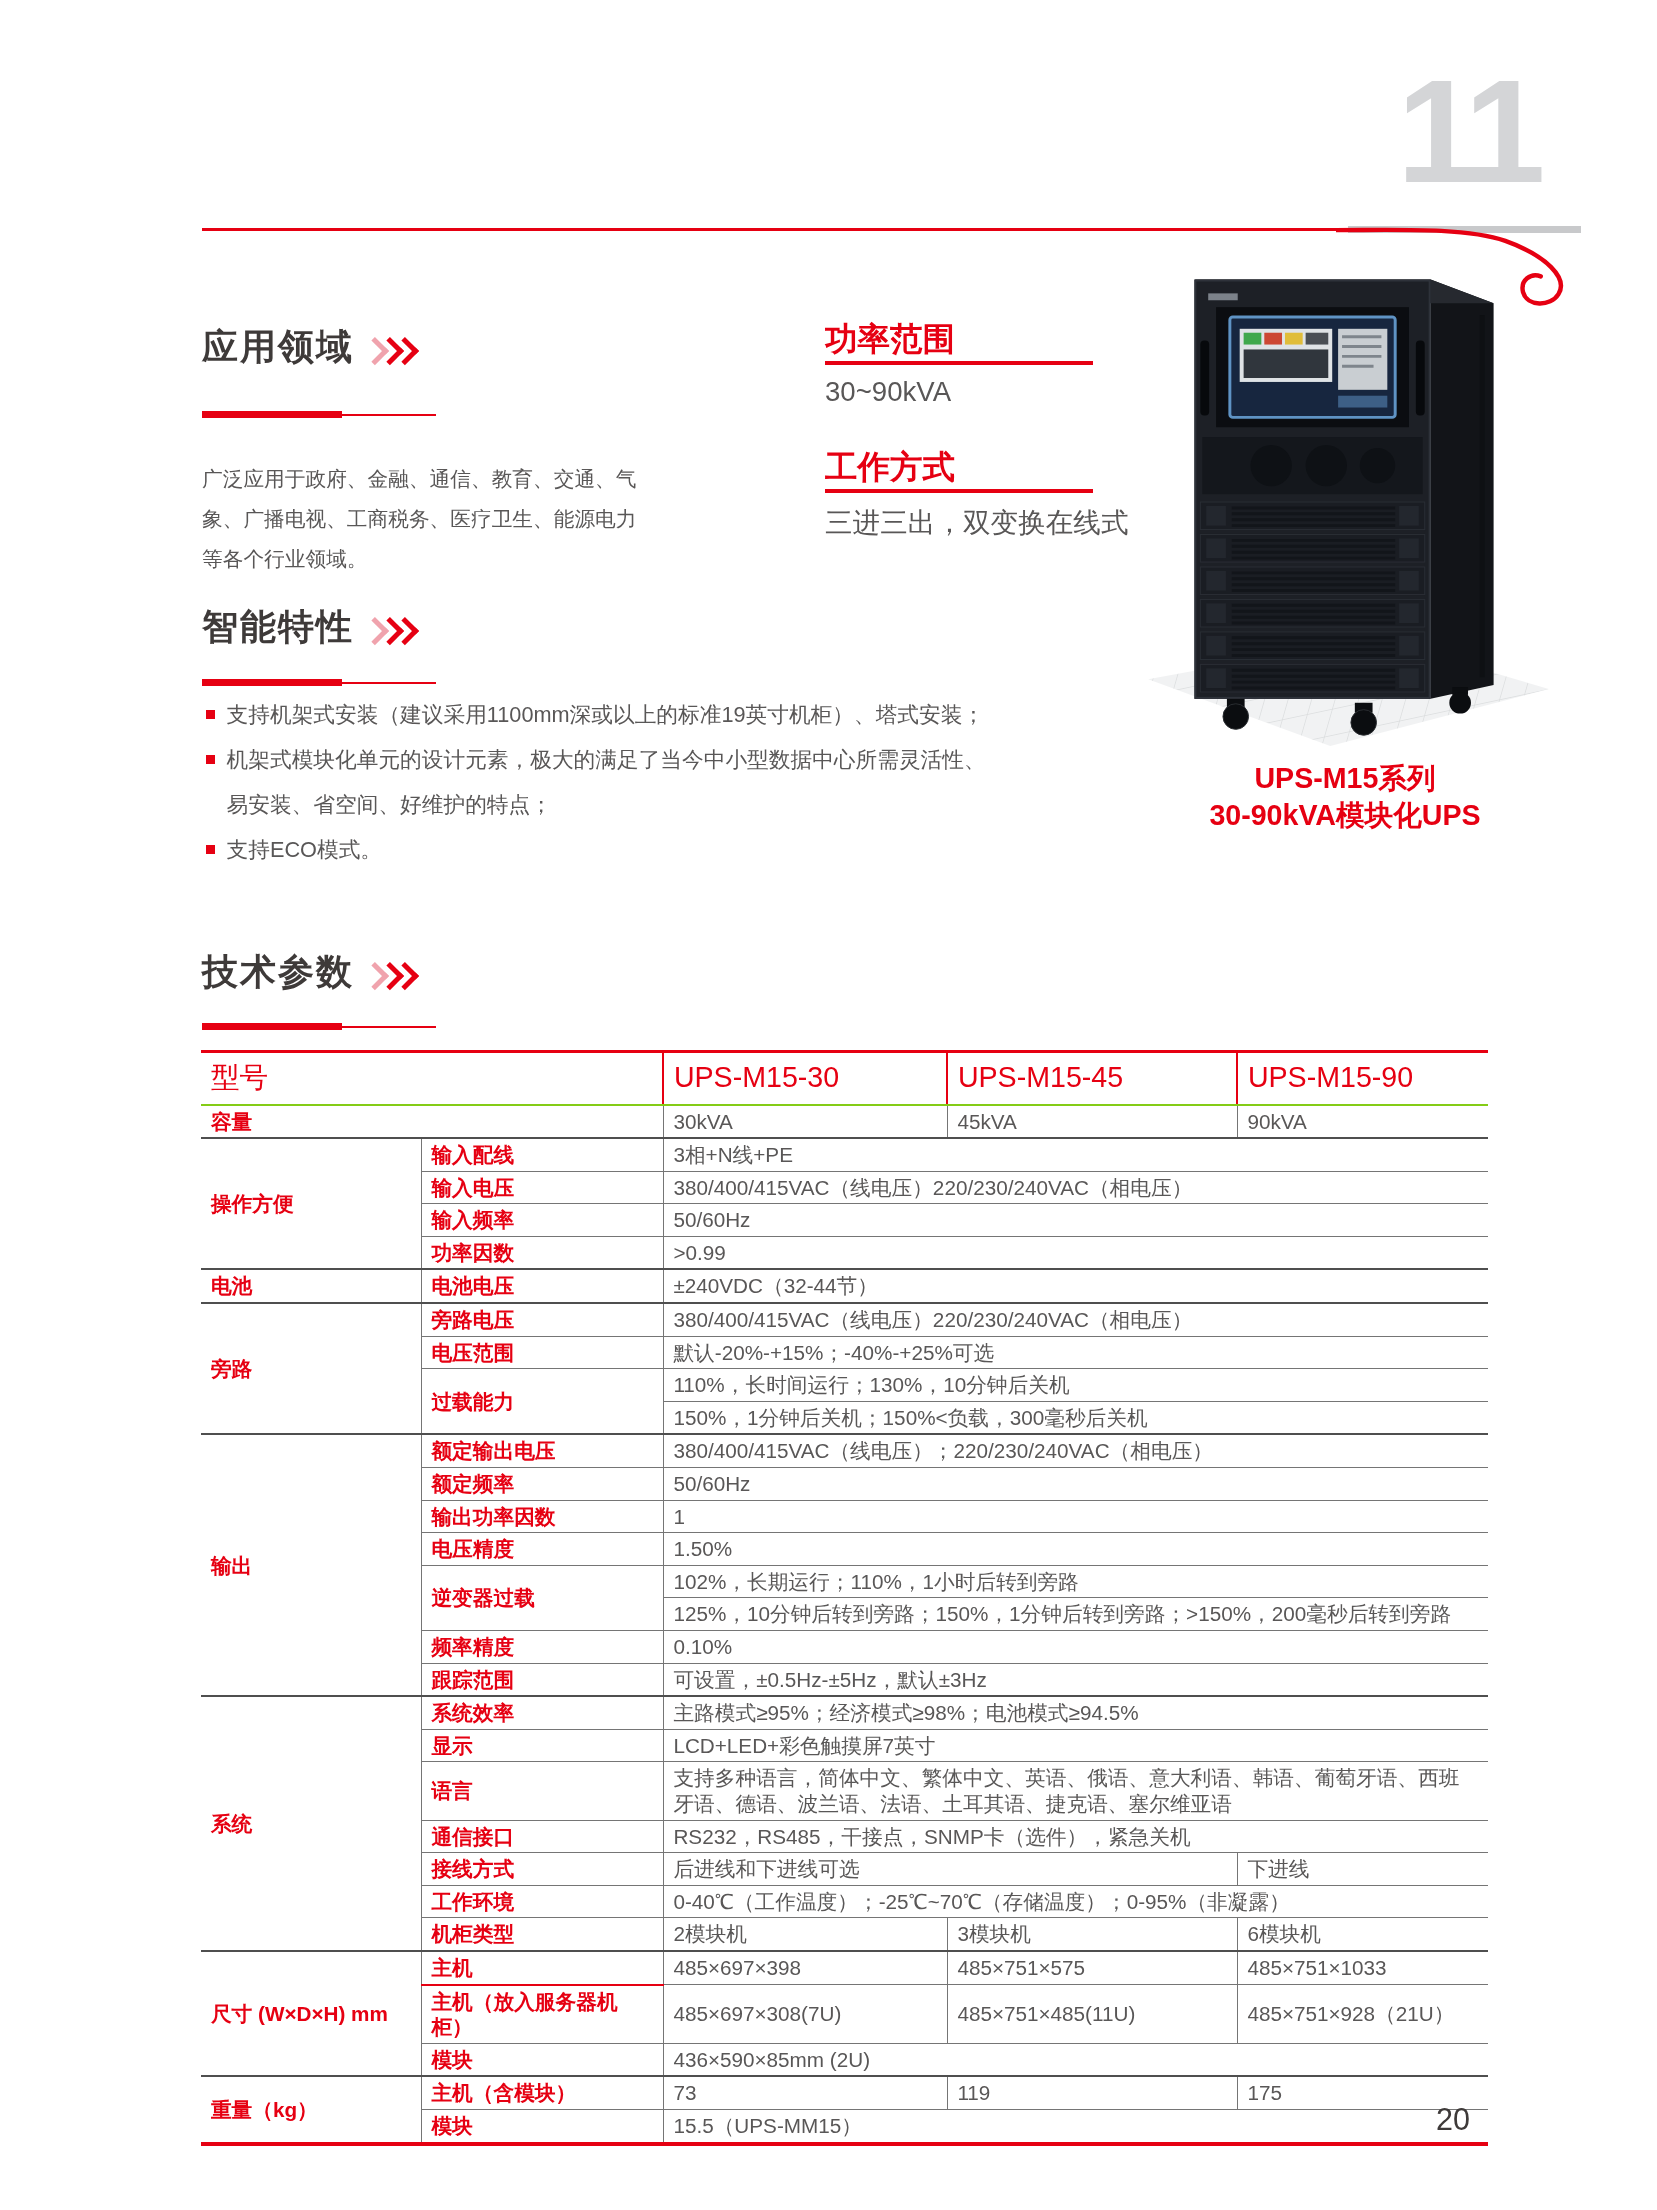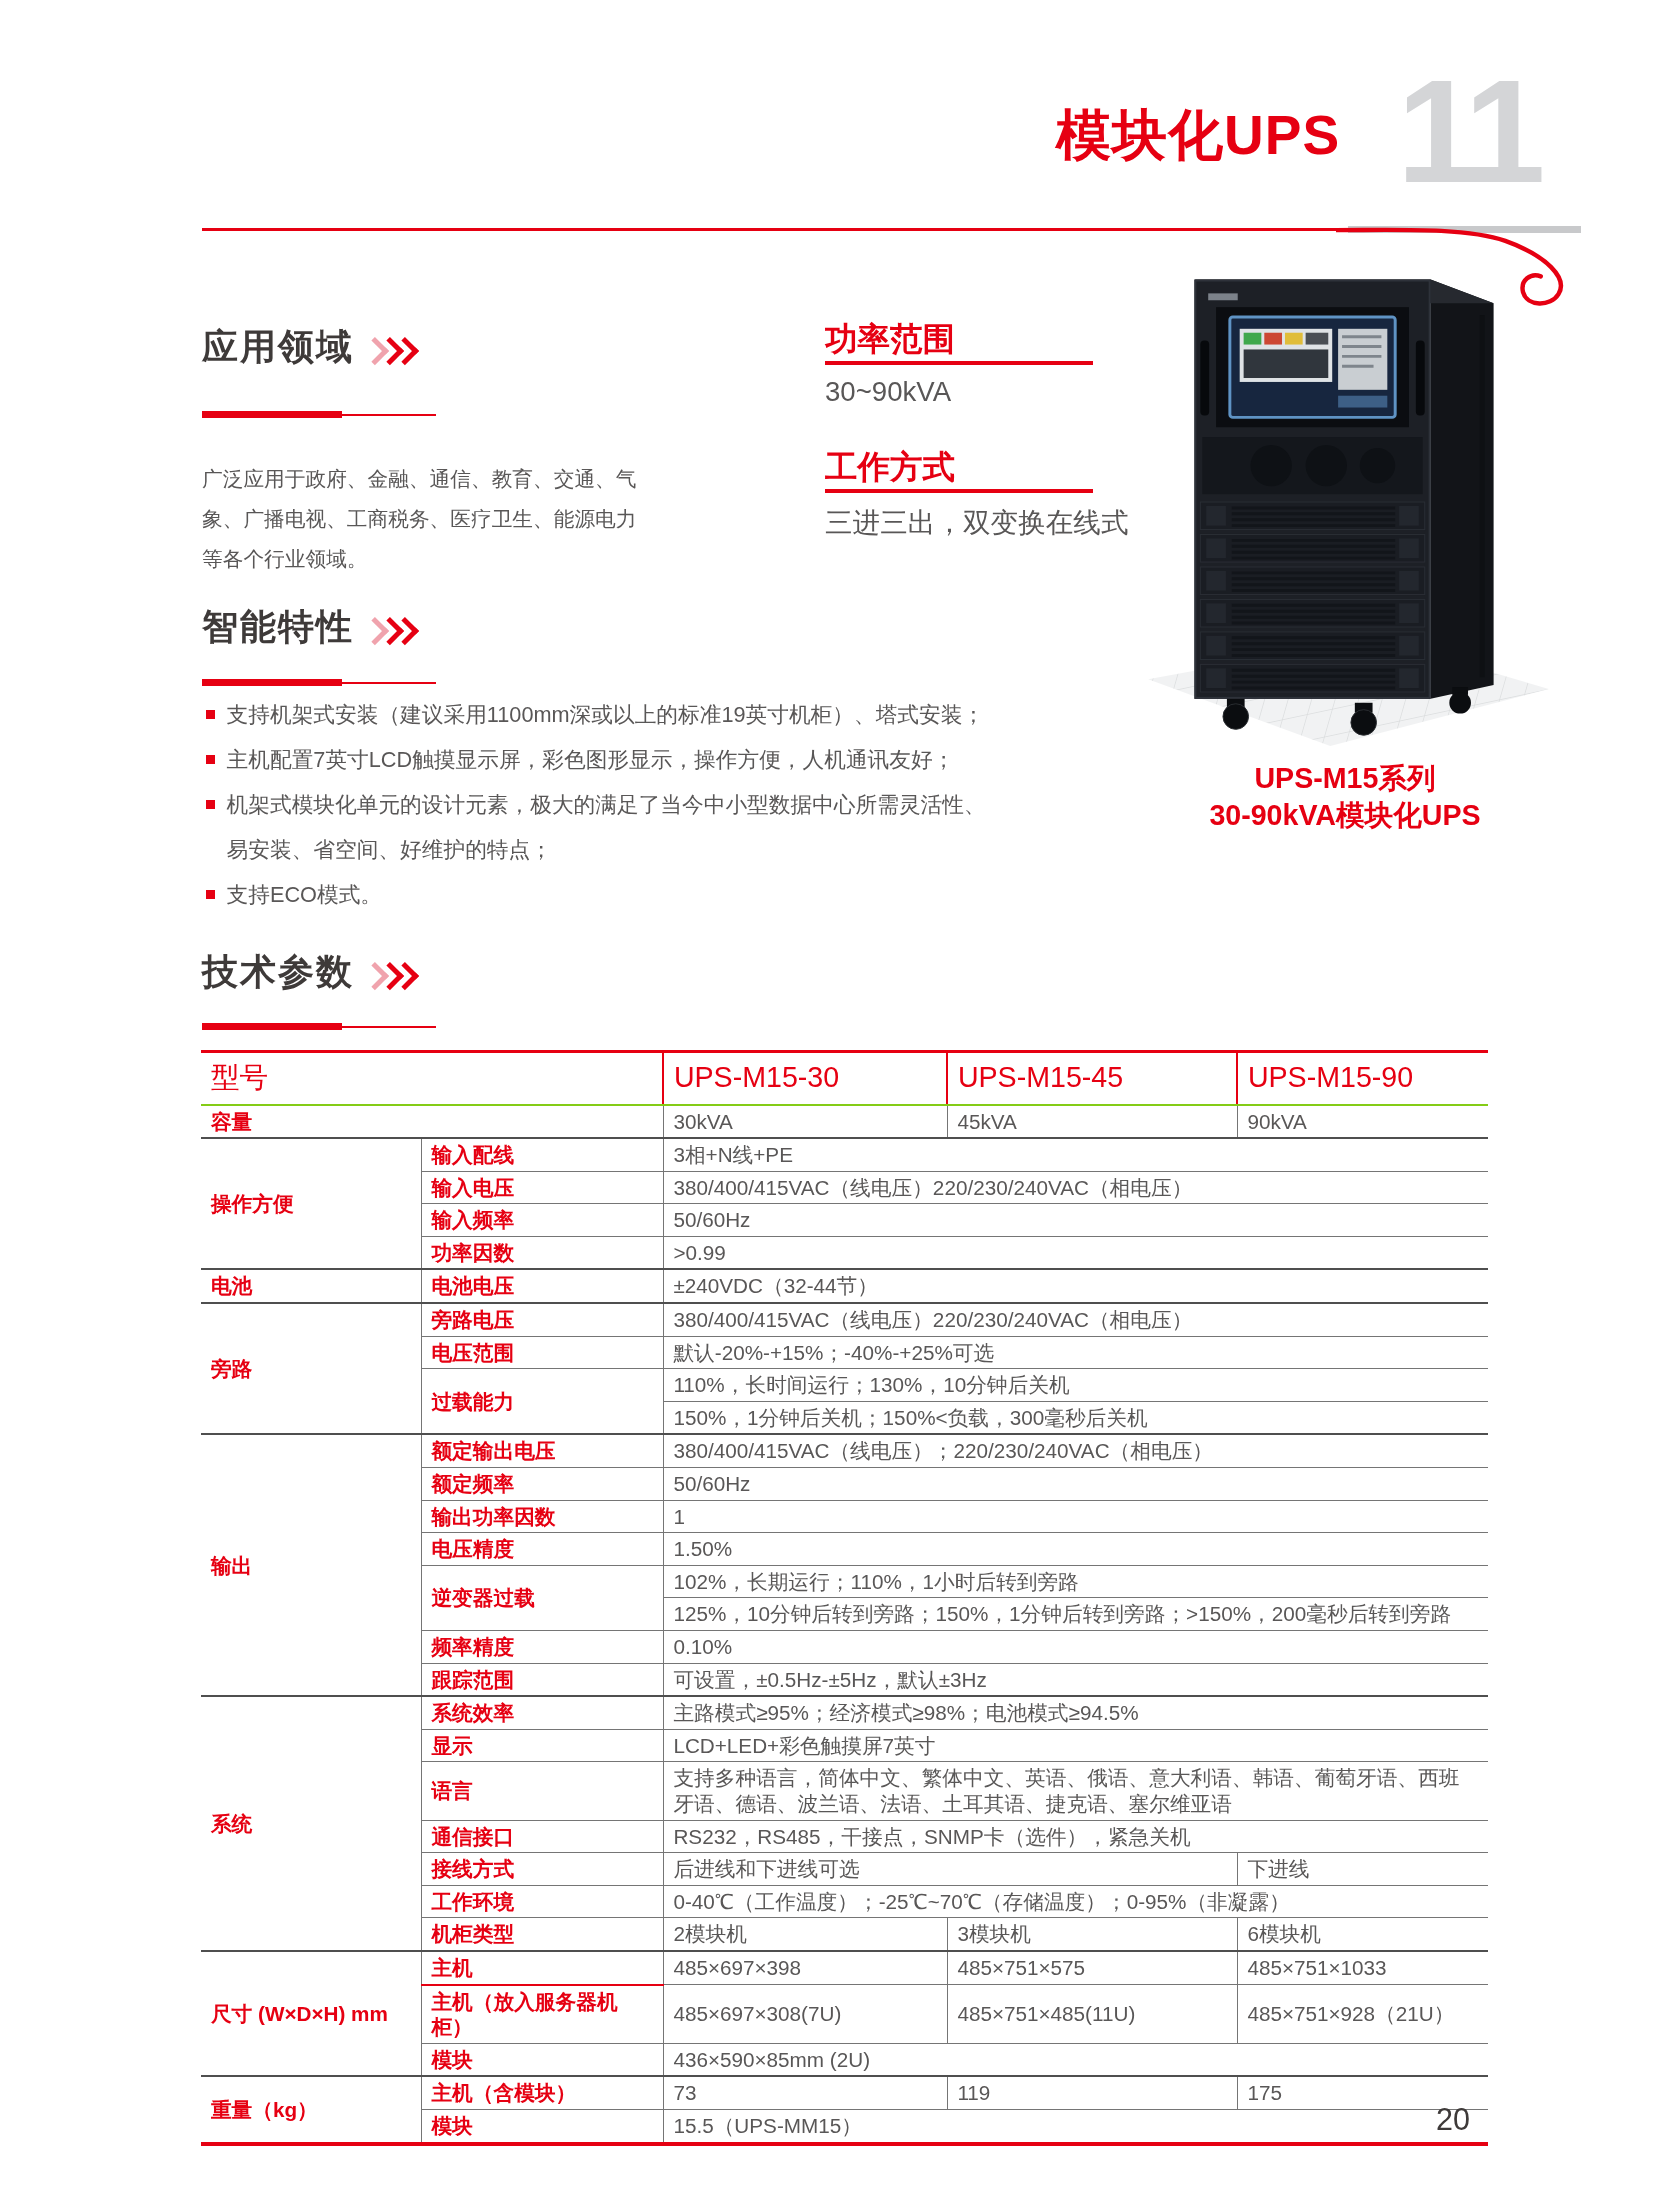--- a/index.html
+++ b/index.html
@@ -57,21 +57,20 @@
   td.redline { border-top:2px solid #e60012; }
   
   .page-num { position:absolute; top:2102px; left:1436px; font-size:30.5px; color:#3e3a39; }
 </style>
 </head>
 <body>
 
 <div class="page">
 
   <div class="chapter-num">11</div>
-  <div class="page-title">模块化UPS</div>
   <div class="rule-gray"></div>
   <div class="rule-red"></div>
   <div class="hook">
     <svg width="252" height="91" viewBox="0 0 256 92">
       <path d="M0,8 C60,8 132,5 172,19 C214,34 236,57 226,73 C218,86 194,86 190,71 C187,59 198,51 208,55" fill="none" stroke="#e60012" stroke-width="4.5" stroke-linecap="round"></path>
     </svg>
   </div>
 
   <div class="h-big" style="top:323px; left:202px;">
     <span>应用领域</span>
@@ -191,21 +190,20 @@
     <span>智能特性</span>
     <span class="chevs">
       <span class="chev c1"></span>
       <span class="chev c2"></span>
       <span class="chev c3"></span>
     </span>
   </div>
   <div class="h-rule" style="top:679px; left:202px;"></div>
   <ul class="features">
     <li><span class="bullet-sq"></span><span>支持机架式安装（建议采用1100mm深或以上的标准19英寸机柜）、塔式安装；</span></li>
-    <li><span class="bullet-sq"></span><span>主机配置7英寸LCD触摸显示屏，彩色图形显示，操作方便，人机通讯友好；</span></li>
     <li><span class="bullet-sq"></span><span>机架式模块化单元的设计元素，极大的满足了当今中小型数据中心所需灵活性、易安装、省空间、好维护的特点；</span></li>
     <li><span class="bullet-sq"></span><span>支持ECO模式。</span></li>
   </ul>
 
   <div class="h-big" style="top:948px; left:202px;">
     <span>技术参数</span>
     <span class="chevs">
       <span class="chev c1"></span>
       <span class="chev c2"></span>
       <span class="chev c3"></span>

